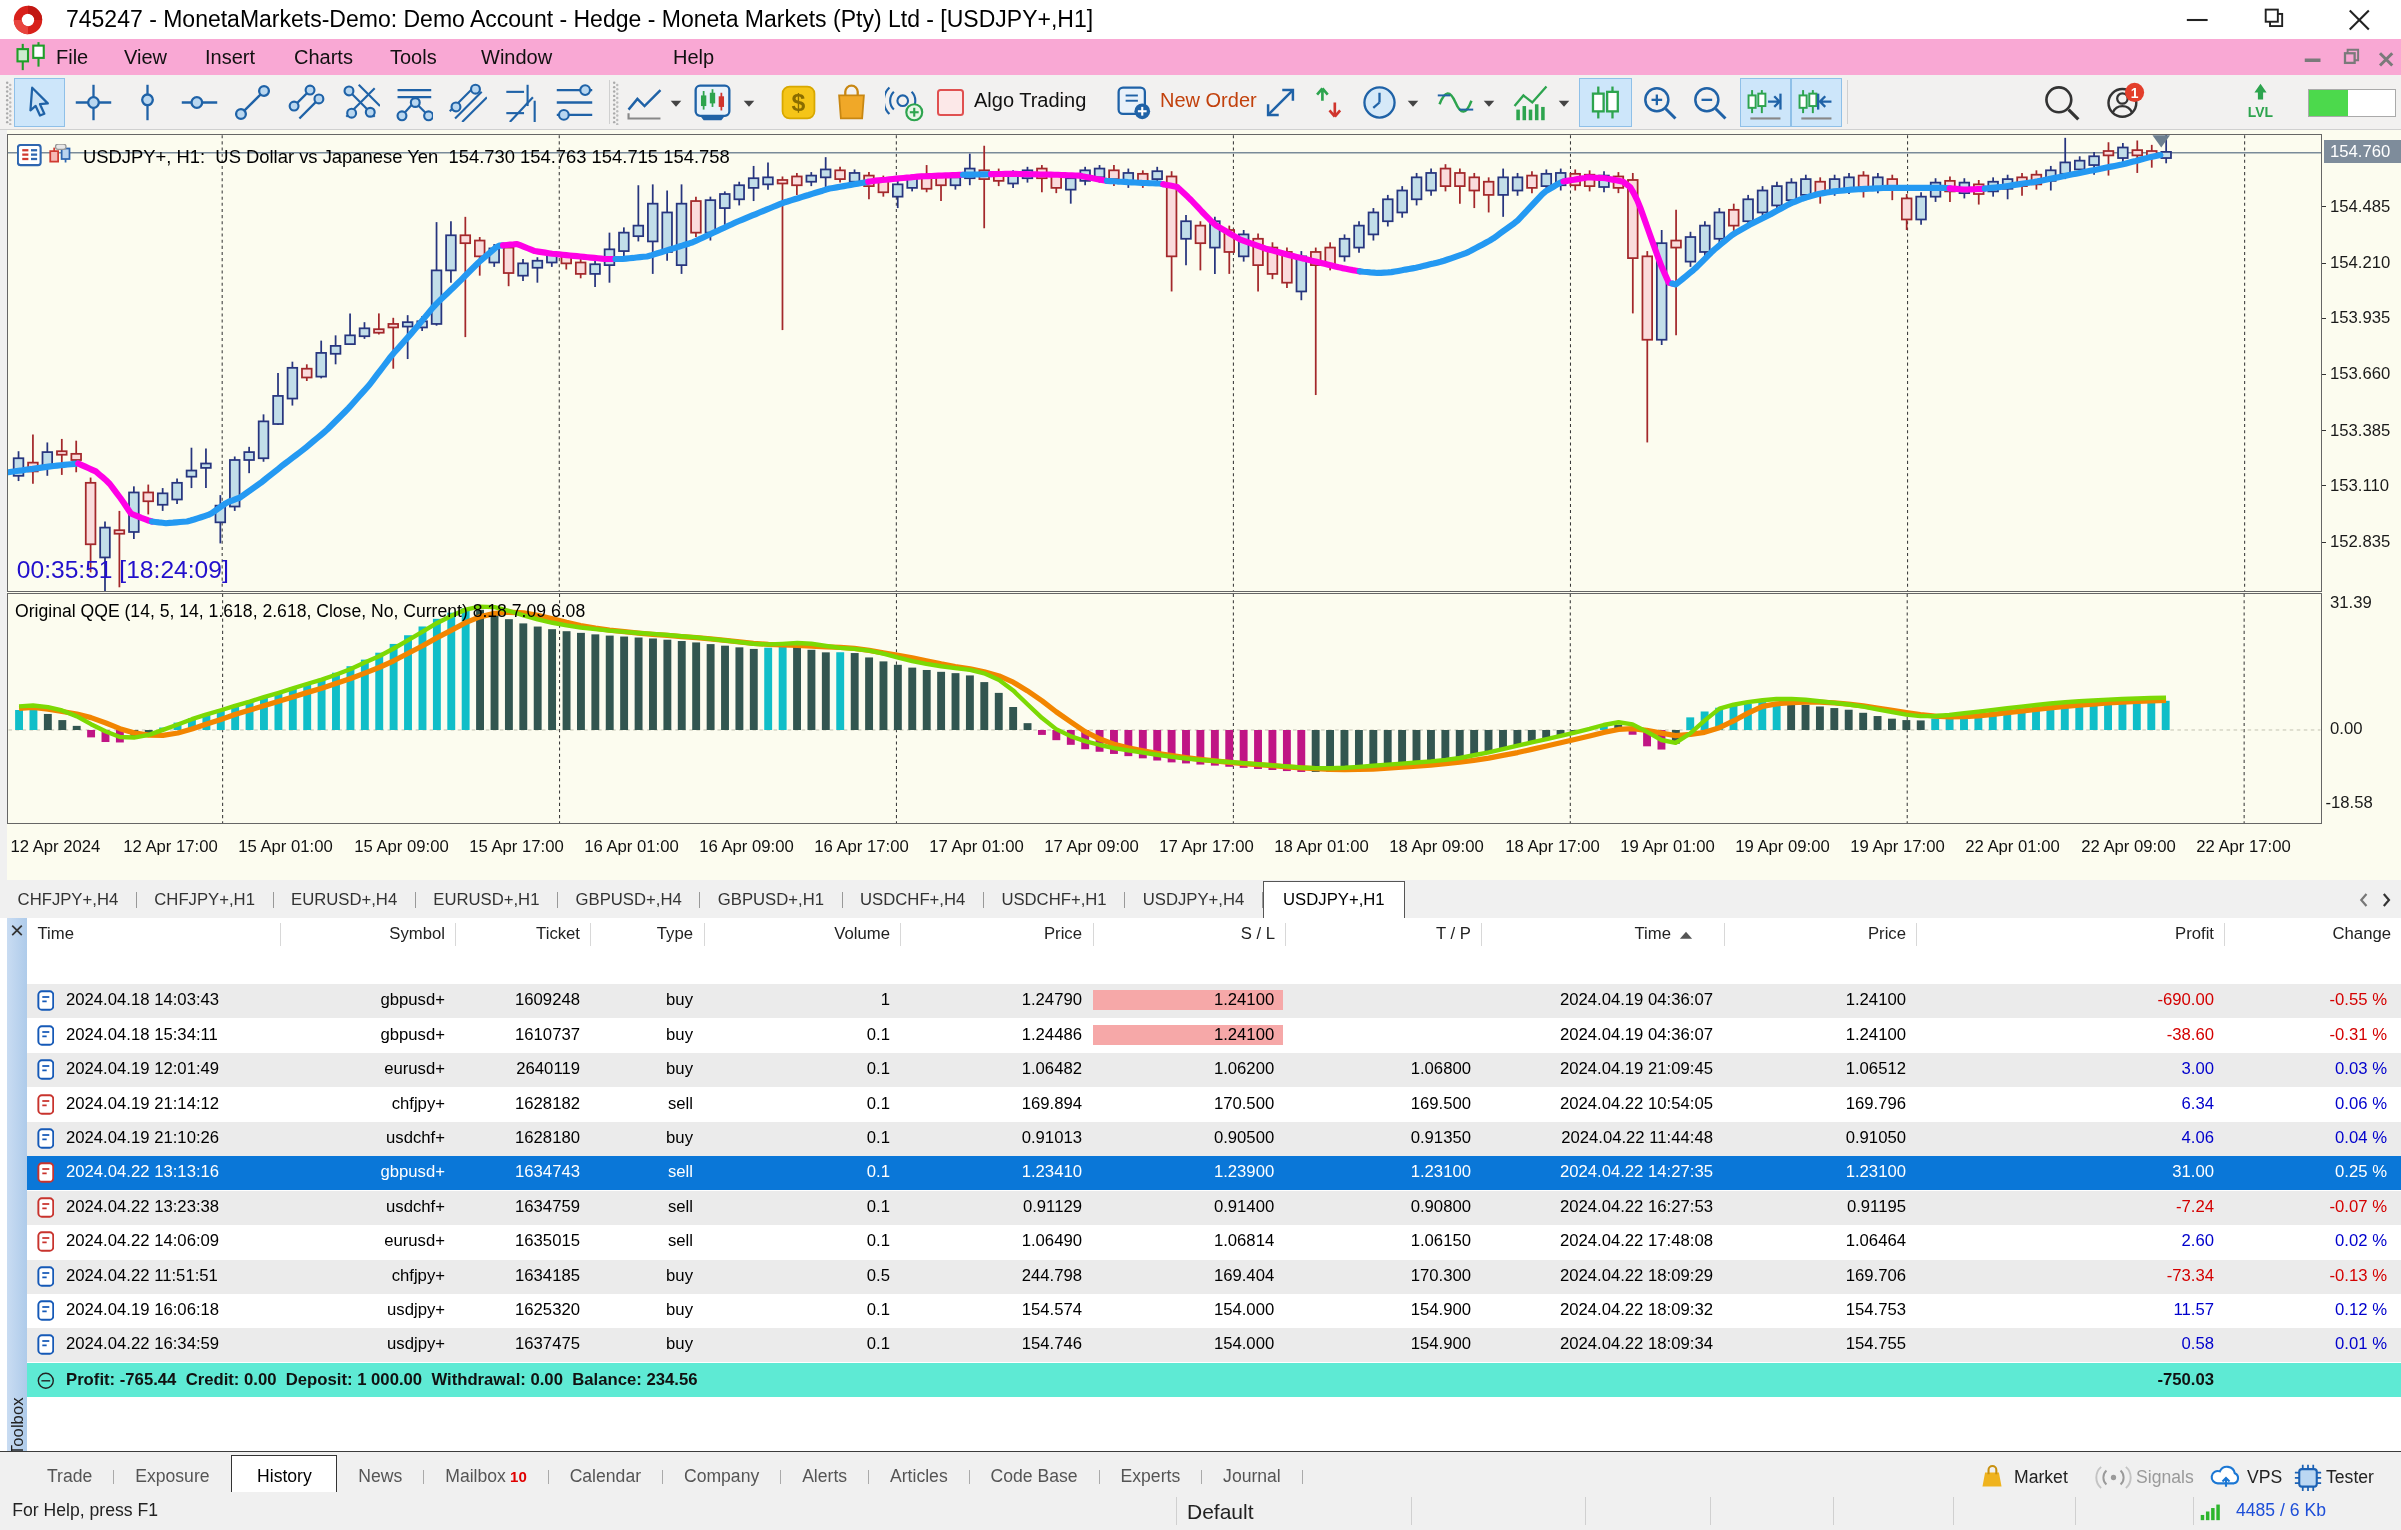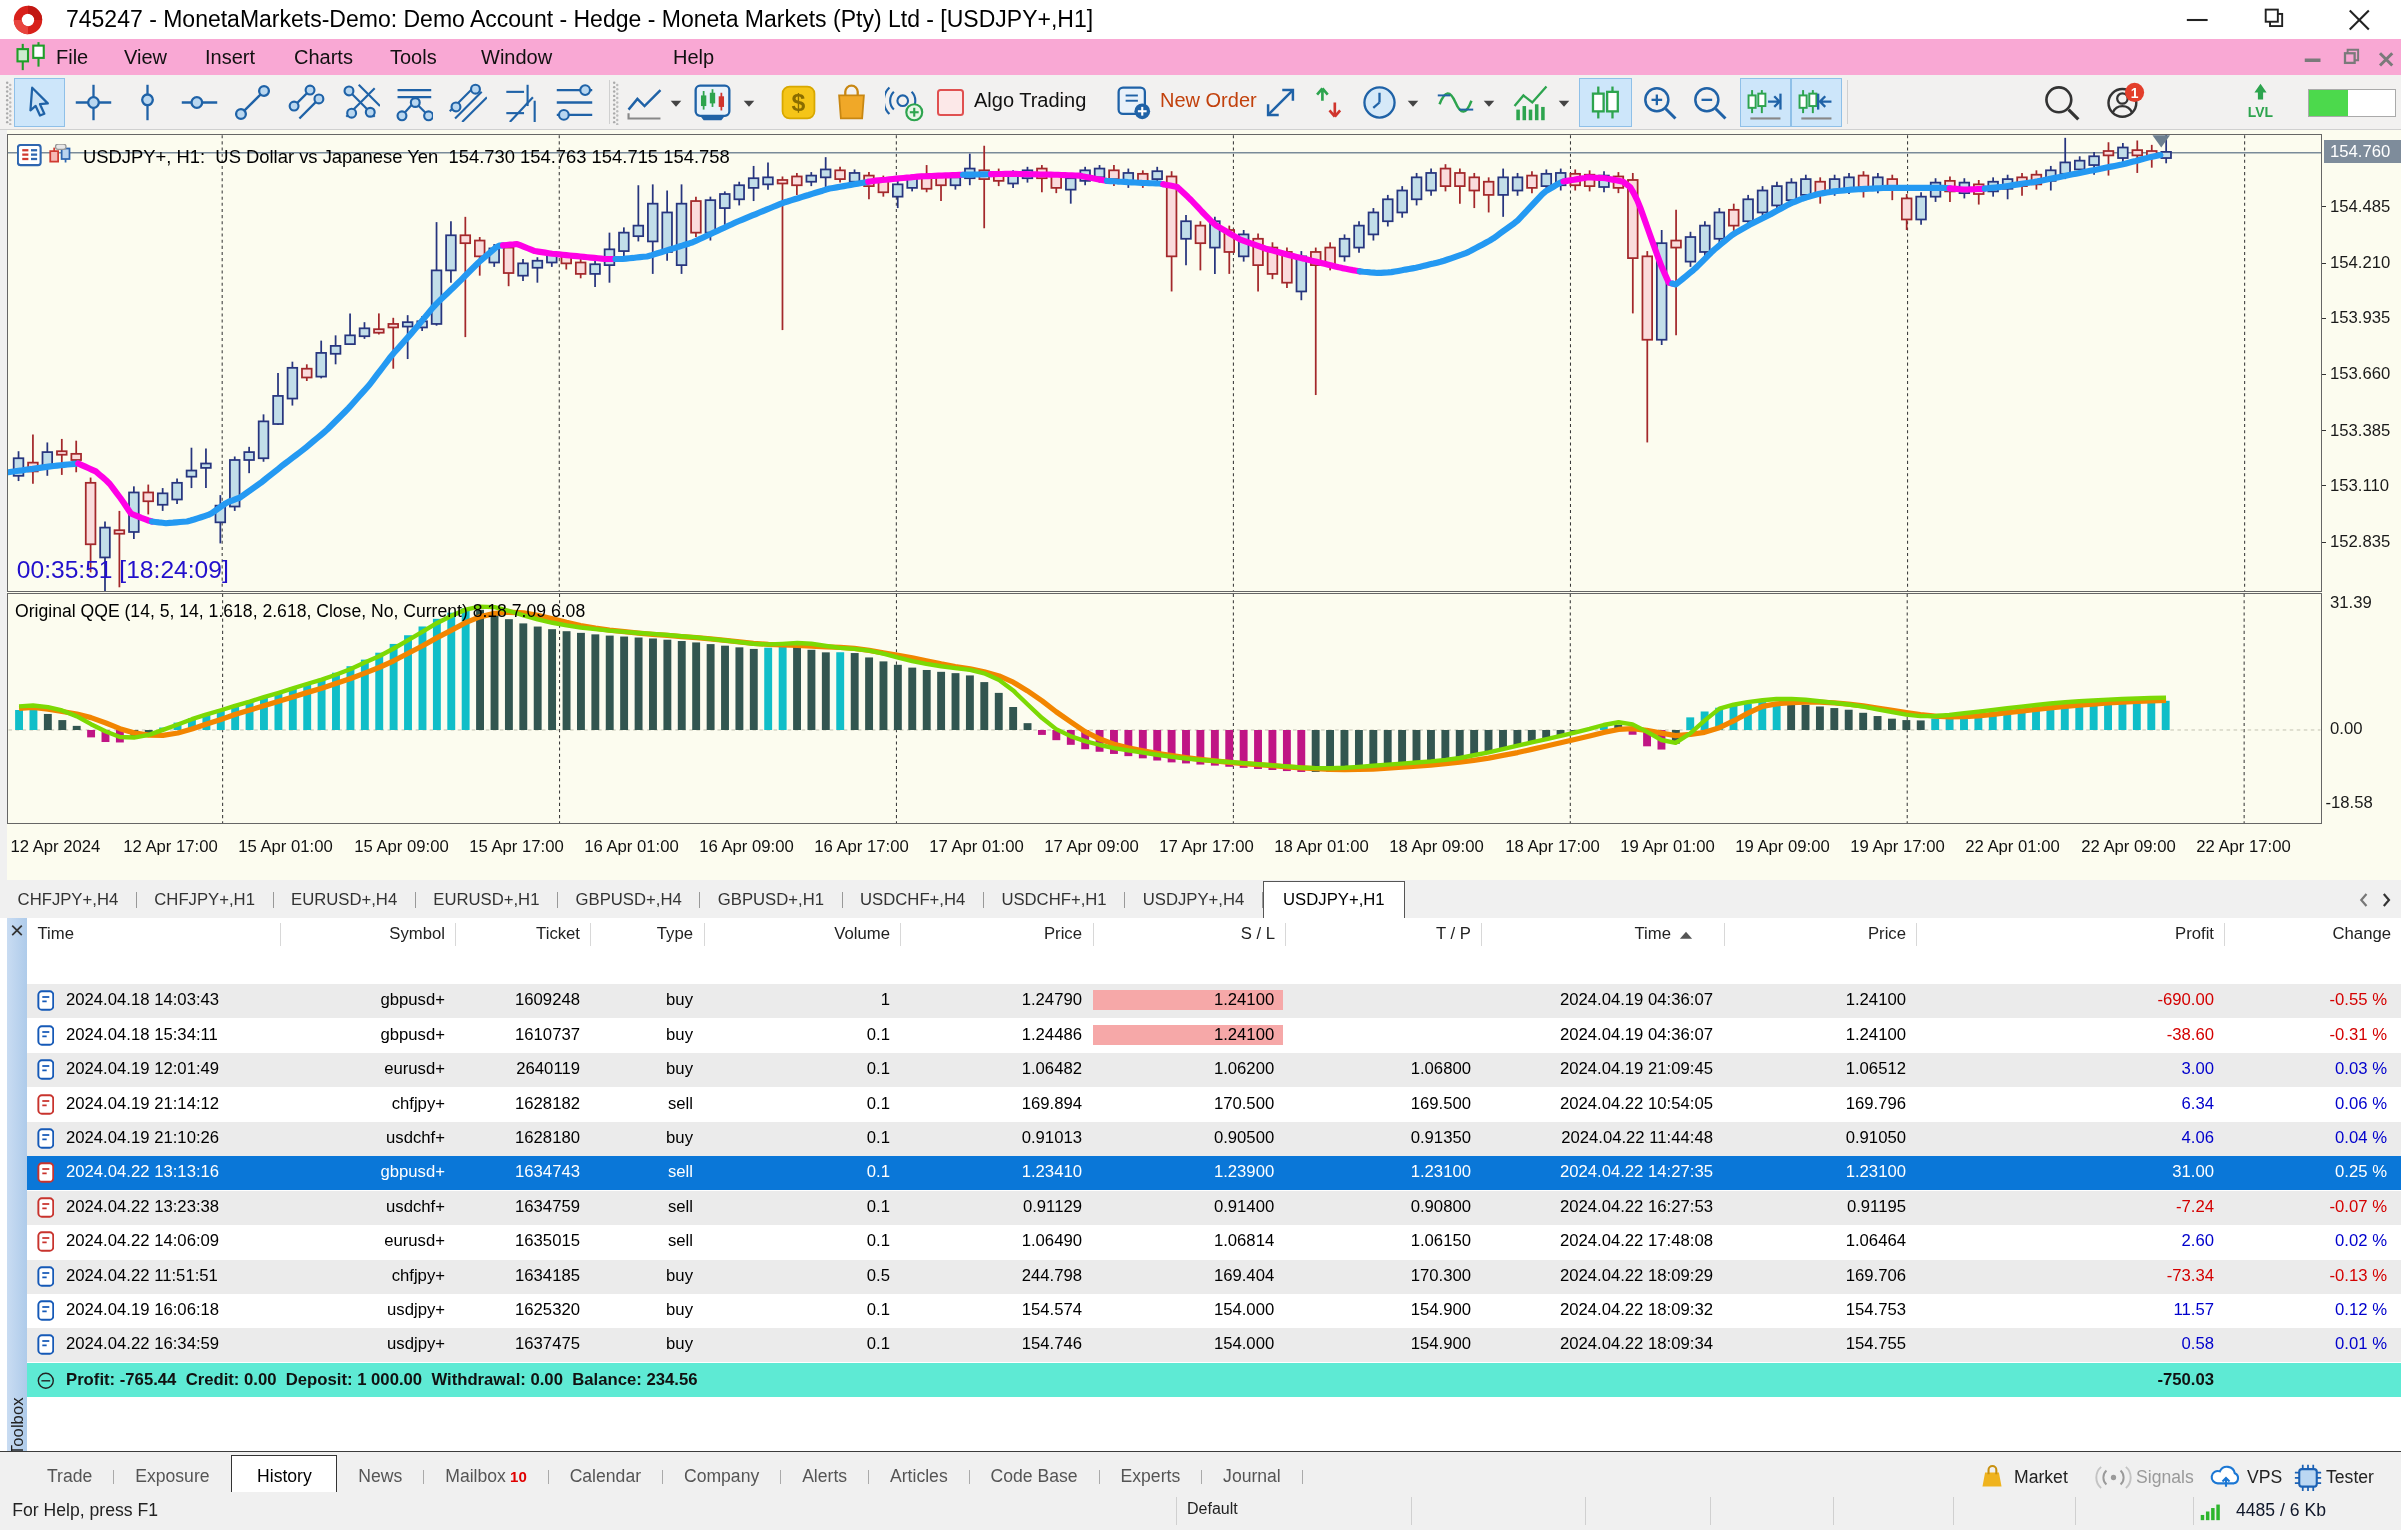--- a/index.html
+++ b/index.html
@@ -1264,29 +1264,29 @@
         <line x1="27" y1="17" x2="32" y2="17"></line>
         <line x1="27" y1="23" x2="32" y2="23"></line>
     </g>
   </svg>
   <div style="position:absolute;left:2326px;top:15px;font-size:17.6px;color:#222">Tester</div>
 </div>
 
 <div id="statusbar">
   <div style="position:absolute;left:12.3px;top:8px;font-size:17.6px;color:#222">For Help, press F1</div>
   <div class="ssep" style="left:1176px"></div>
-  <div style="position:absolute;left:1187px;top:8px;font-size:16px;color:#222">Default</div>
+  <div style="position:absolute;left:1187px;top:8px;font-size:21px;color:#222">Default</div>
   <div class="ssep" style="left:1411px"></div>
   <div class="ssep" style="left:1585px"></div>
   <div class="ssep" style="left:1710px"></div>
   <div class="ssep" style="left:1833px"></div>
   <div class="ssep" style="left:1953px"></div>
   <div class="ssep" style="left:2075px"></div>
   <div class="ssep" style="left:2193px"></div>
   <svg width="26" height="21" viewBox="0 0 30 24" style="position:absolute;left:2199px;top:8.8px">
     <rect x="2" y="16" width="4" height="6" fill="#2DB52D"></rect>
     <rect x="8" y="12" width="4" height="10" fill="#2DB52D"></rect>
     <rect x="14" y="8" width="4" height="14" fill="#2DB52D"></rect>
     <rect x="20" y="4" width="4" height="18" fill="#2DB52D"></rect>
   </svg>
-  <div style="position:absolute;left:2236px;top:8px;font-size:17.6px;color:#0f172a">4485 / 6 Kb</div>
+  <div style="position:absolute;left:2236px;top:8px;font-size:17.6px;color:#1d4ed8">4485 / 6 Kb</div>
 </div>
 
 
 </body></html>

